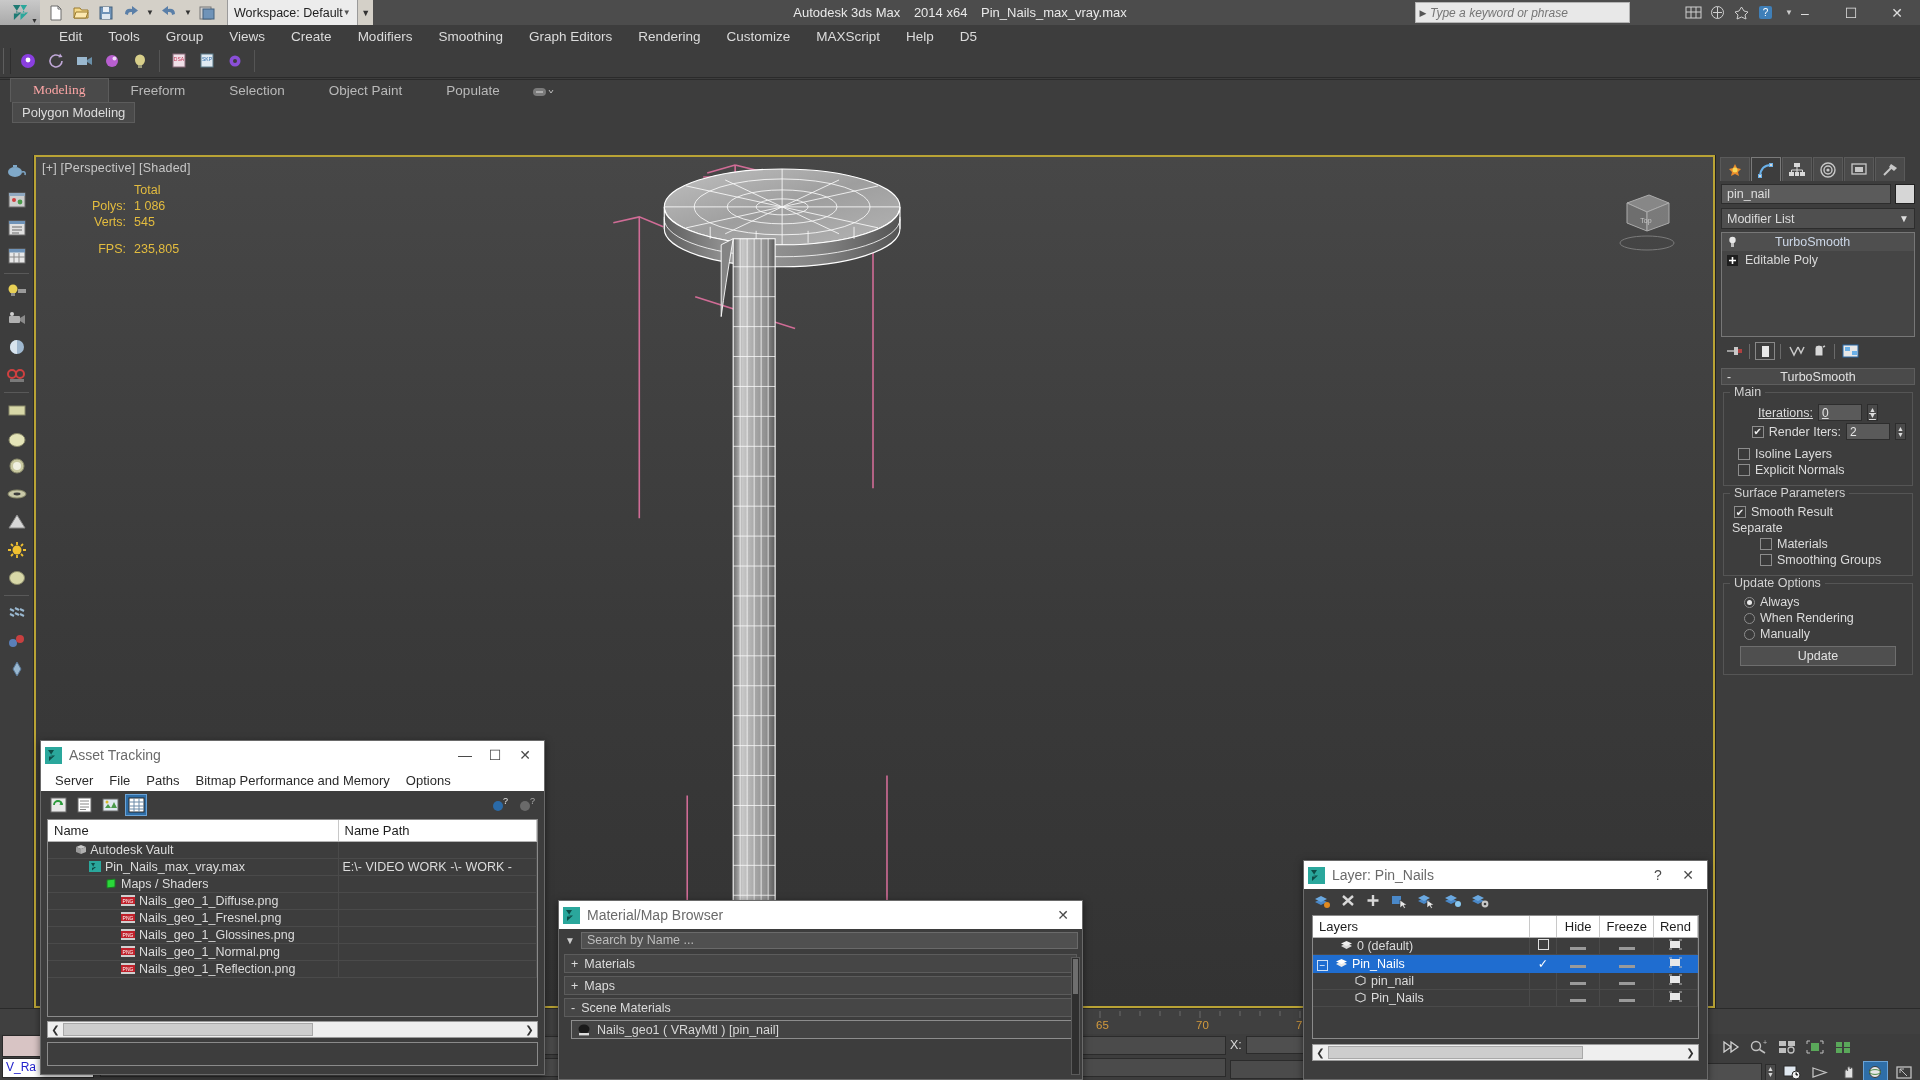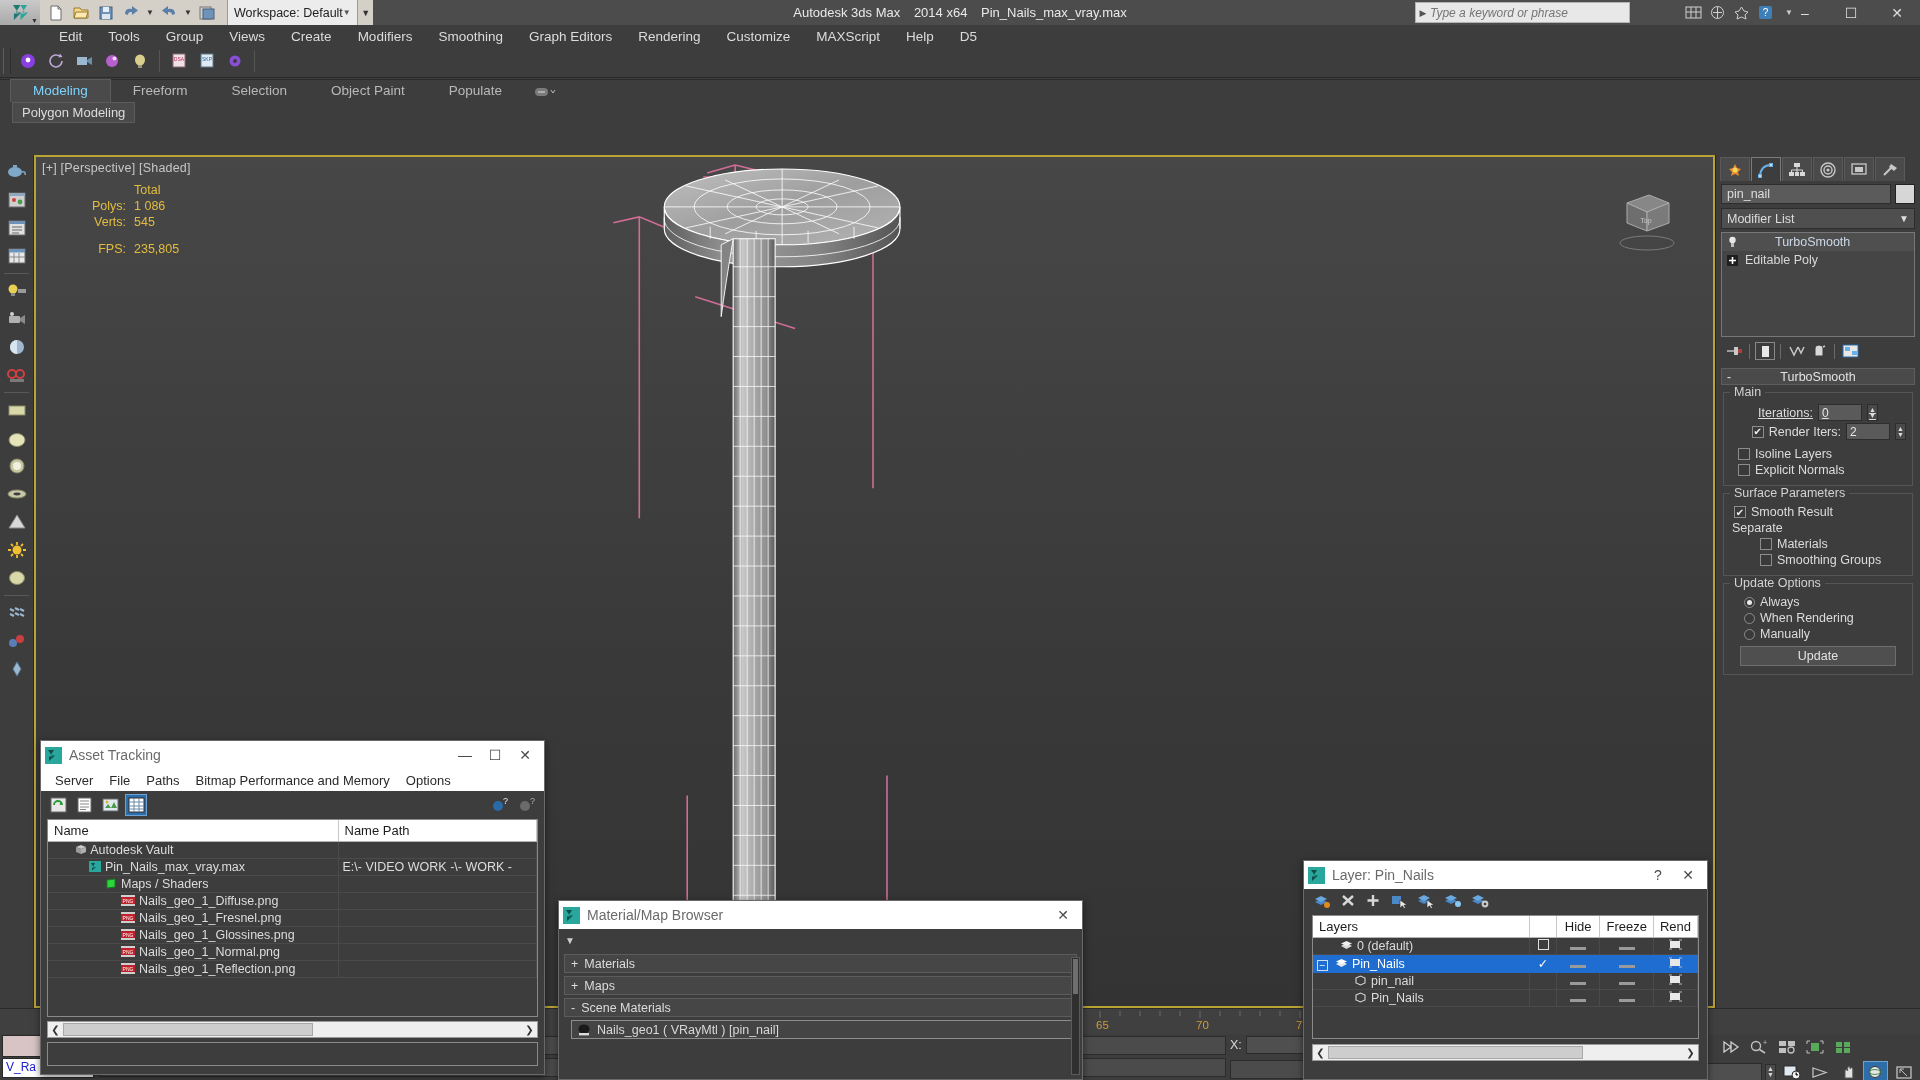--- a/index.html
+++ b/index.html
@@ -51,21 +51,21 @@
   .combo{ height:21px; background:#e9e9e9; border:1px solid #8b8b8b; color:#1a1a1a;
      display:flex;align-items:center; padding:0 4px; font-size:12px; min-width:72px;}
   .combo .cv{ flex:1; overflow:hidden; white-space:nowrap;}
   .combo .ca{ font-size:9px; color:#333; padding-left:4px;}
   .combo.dark{ background:#d6d6d6;}
 
   
   .ribbon{ position:absolute; left:0; top:80px; width:1920px; height:48px; background:#3d3d3d;}
   .rtabs{ position:absolute; left:10px; top:0; height:22px; display:flex; align-items:flex-end;}
   .rtab{ padding:3px 22px 4px 22px; font-size:13.5px; color:#b9b9b9;}
-  .rtab.sel{ background:#4a4a4a; color:#7dd3fc; border:1px solid #5c5c5c; border-bottom:0;}
+  .rtab.sel{ background:#4a4a4a; color:#fca5a5; border:1px solid #5c5c5c; border-bottom:0;font-family:Liberation Serif, serif;}
   .rpanel{ position:absolute; left:12px; top:22px; background:#4a4a4a; border:1px solid #5c5c5c;
      padding:2px 9px; font-size:13px; color:#dcdcdc;}
   .rtoolrow{ position:absolute; left:0; top:44px; width:1920px; height:34px; background:#3d3d3d;
      display:flex; align-items:center; border-bottom:1px solid #2b2b2b;}
   .rbtn{ width:28px;height:26px;display:flex;align-items:center;justify-content:center;}
 
   
   .lefttb{ position:absolute; left:0; top:155px; width:34px; bottom:72px; background:#3d3d3d;
      border-right:1px solid #2b2b2b; padding-top:3px;}
   .lbtn{ width:30px;height:28px; margin:0 2px; display:flex;align-items:center;justify-content:center;}
@@ -1297,20 +1297,21 @@
         <rect width="17" height="17" fill="#2aa79c"></rect>
           <path d="M3 3 L9 3 L5.5 8.5 L10 8.5 L4 14 L4 9.5 L7.5 9.5 Z" fill="#0e4d48"></path>
       </svg>
       <span class="wt">Material/Map Browser</span>
       <div class="wctl">
           <div class="wc x">✕</div>
         </div>
     </div>
     <div class="searchrow">
       <span style="font-size:10px;color:#ccc;padding:0 2px">▼</span>
+      <div class="sb">Search by Name ...</div>
     </div>
     <div class="mmrow">
       <span style="margin-right:6px">+</span>
       <span>Materials</span>
     </div>
     <div class="mmrow">
       <span style="margin-right:6px">+</span>
       <span>Maps</span>
     </div>
     <div class="mmrow">

